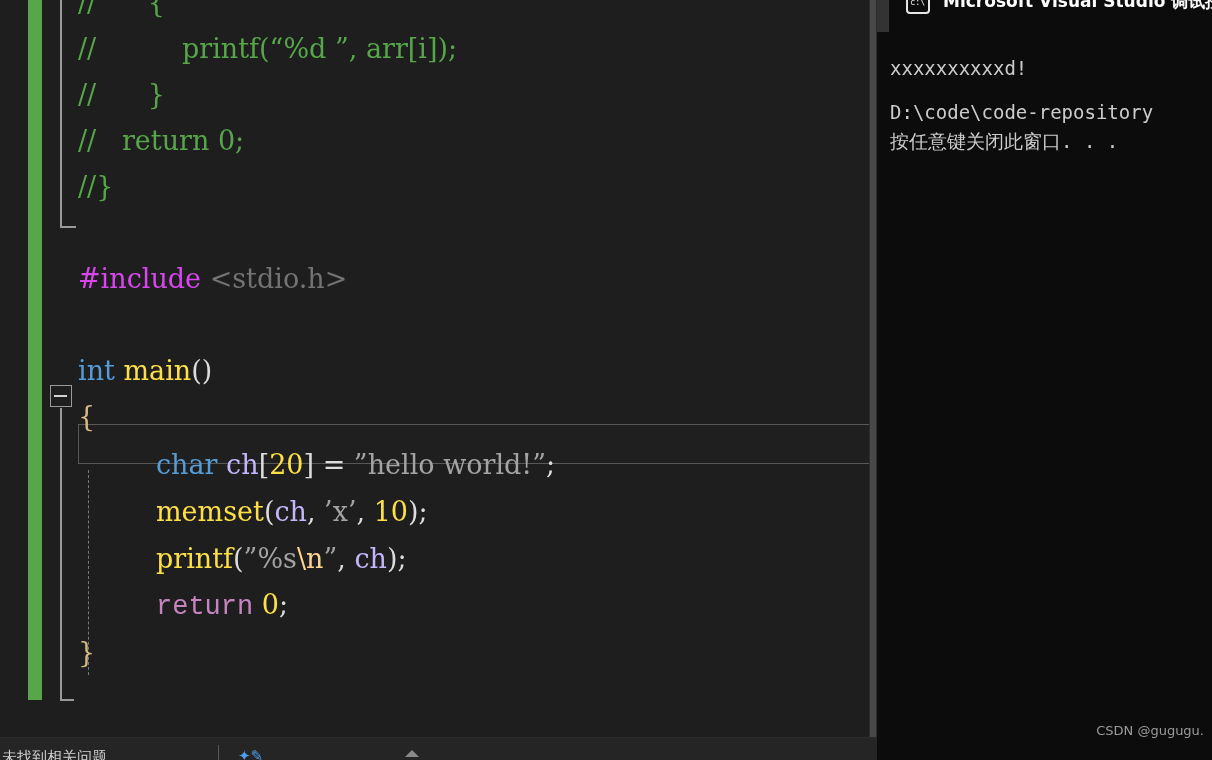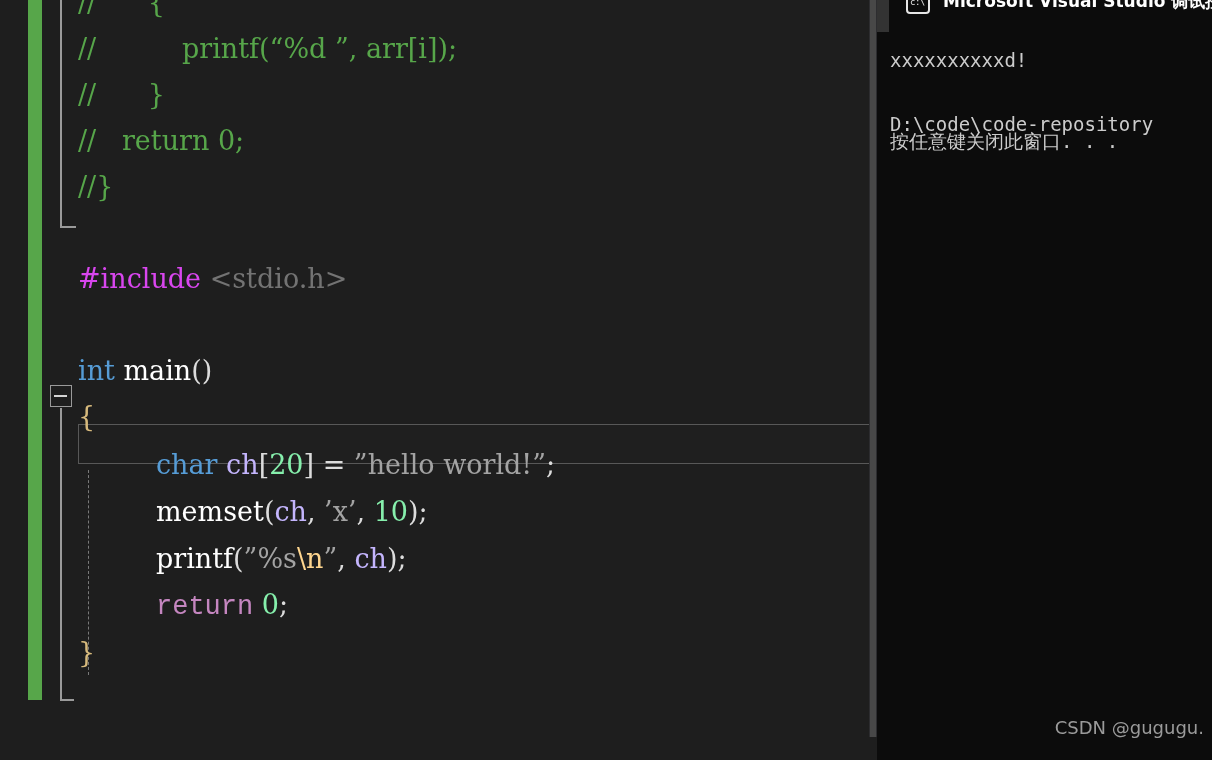--- a/index.html
+++ b/index.html
@@ -74,23 +74,23 @@
     position:absolute;left:78px;top:424px;width:799px;height:40px;
     border:1.5px solid #585858;background:#1f1f1f;box-sizing:border-box;
   }
 
   
   .cmt{color:#57a64a;}
   .pre{color:#d946ef;}
   .inc{color:#737373;}
   .kw{color:#569cd6;margin-top:38px;}
   .kw2{color:#c586c0;font-family:Liberation Mono, monospace;}
-  .fn{color:#ffffff;}
+  .fn{color:#fde047;}
   .id{color:#c4b5fd;}
-  .num{color:#86efac;}
+  .num{color:#fde047;}
   .str{color:#a3a3a3;}
   .esc{color:#ffd68f;}
   .punc{color:#dcdcdc;}
   .brace{color:#d7ba7d;}
 
   
   .v-scroll{
     position:absolute;left:869px;top:0;width:8px;height:737px;
     background:#2d2d30;
   }
@@ -148,21 +148,21 @@
     font-weight:600;white-space:nowrap;
   }
   .console-body{
     position:absolute;left:13px;top:22px;width:322px;
     font-family:"DejaVu Sans Mono","Liberation Mono",monospace;
     font-size:19px;line-height:29px;color:#cccccc;white-space:pre;
   }
   .cl{position:absolute;left:0;white-space:pre;}
 
   .watermark{
-    position:absolute;right:8px;bottom:22px;font-size:18px;color:#9b9b9b;
+    position:absolute;right:8px;bottom:22px;font-size:13px;color:#9b9b9b;
     font-family:"DejaVu Sans","Liberation Sans",sans-serif;
   }
 </style>
 </head>
 <body>
 
 <div id="root">
 
   <div class="editor">
 
@@ -180,26 +180,32 @@
     <div class="indent-guide" style="top:470px;height:205px;"></div>
 
     <div class="cur-line"></div>
 
     <div class="code" id="code-lines"><div class="line" style="top: -20px; left: 78px;"><span class="cmt">//      {</span></div><div class="line" style="top: 26px; left: 78px;"><span class="cmt">//          printf(“%d ”, arr[i]);</span></div><div class="line" style="top: 72px; left: 78px;"><span class="cmt">//      }</span></div><div class="line" style="top: 118px; left: 78px;"><span class="cmt">//   return 0;</span></div><div class="line" style="top: 164px; left: 78px;"><span class="cmt">//}</span></div><div class="line" style="top: 256px; left: 78px;"><span class="pre">#include </span><span class="inc">&lt;stdio.h&gt;</span></div><div class="line" style="top: 348px; left: 78px;"><span class="kw">int</span><span class="punc"> </span><span class="fn">main</span><span class="punc">()</span></div><div class="line" style="top: 394px; left: 78px;"><span class="brace">{</span></div><div class="line" style="top: 442px; left: 156px;"><span class="kw">char</span><span class="punc"> </span><span class="id">ch</span><span class="punc">[</span><span class="num">20</span><span class="punc">] = </span><span class="str">”hello world!”</span><span class="punc">;</span></div><div class="line" style="top: 489px; left: 156px;"><span class="fn">memset</span><span class="punc">(</span><span class="id">ch</span><span class="punc">, </span><span class="str">’x’</span><span class="punc">, </span><span class="num">10</span><span class="punc">);</span></div><div class="line" style="top: 536px; left: 156px;"><span class="fn">printf</span><span class="punc">(</span><span class="str">”%s</span><span class="esc">\n</span><span class="str">”</span><span class="punc">, </span><span class="id">ch</span><span class="punc">);</span></div><div class="line" style="top: 582px; left: 156px;"><span class="kw2">return</span><span class="punc"> </span><span class="num">0</span><span class="punc">;</span></div><div class="line" style="top: 630px; left: 78px;"><span class="brace">}</span></div></div>
 
     <div class="v-scroll"></div>
     <div class="v-scroll-thumb"></div>
   </div>
 
+  <div class="bottom-bar">
+    <div class="bb-text">未找到相关问题</div>
+    <div class="bb-sep"></div>
+    <div class="bb-icon">✦✎</div>
+    <div class="bb-caret"></div>
+  </div>
 
   <div class="console">
     <div class="console-titlebar">
       <div class="tb-corner"></div>
       <div class="cmd-icon">
         <span>c:\</span>
       </div>
       <div class="console-title">Microsoft Visual Studio 调试控制台</div>
     </div>
-    <div class="console-body" id="console-lines"><div class="cl" style="top: 24px;">xxxxxxxxxxd!</div><div class="cl" style="top: 88px;">D:\code\code-repository</div><div class="cl" style="top: 105px;">按任意键关闭此窗口. . .</div></div>
+    <div class="console-body" id="console-lines"><div class="cl" style="top: 32px;">xxxxxxxxxxd!</div><div class="cl" style="top: 76px;">D:\code\code-repository</div><div class="cl" style="top: 105px;">按任意键关闭此窗口. . .</div></div>
     <div class="watermark">CSDN @gugugu.</div>
   </div>
 
 </div>
 
 </body></html>

